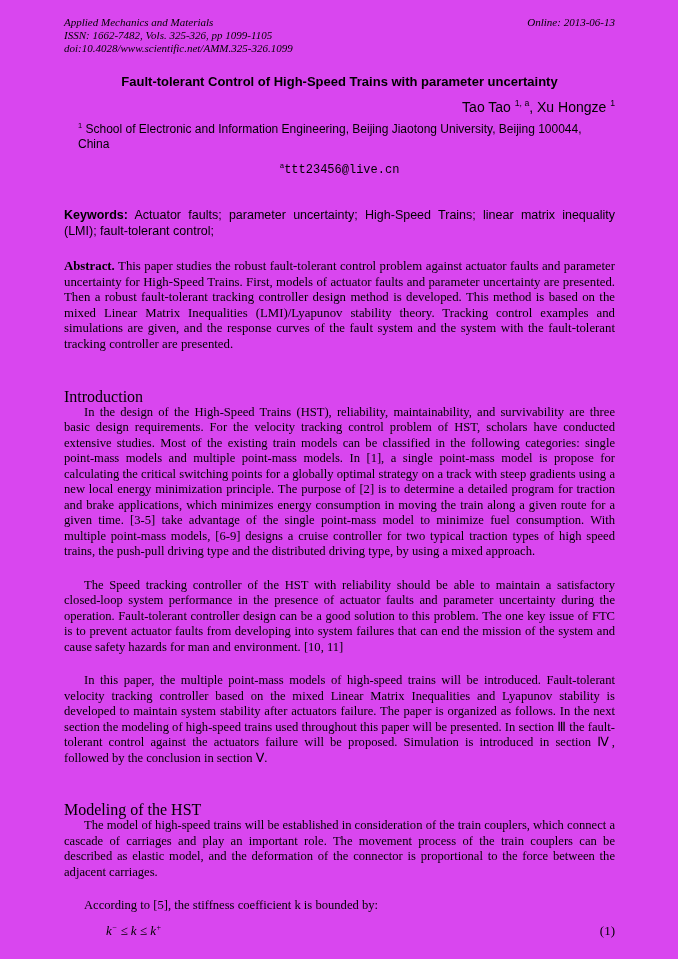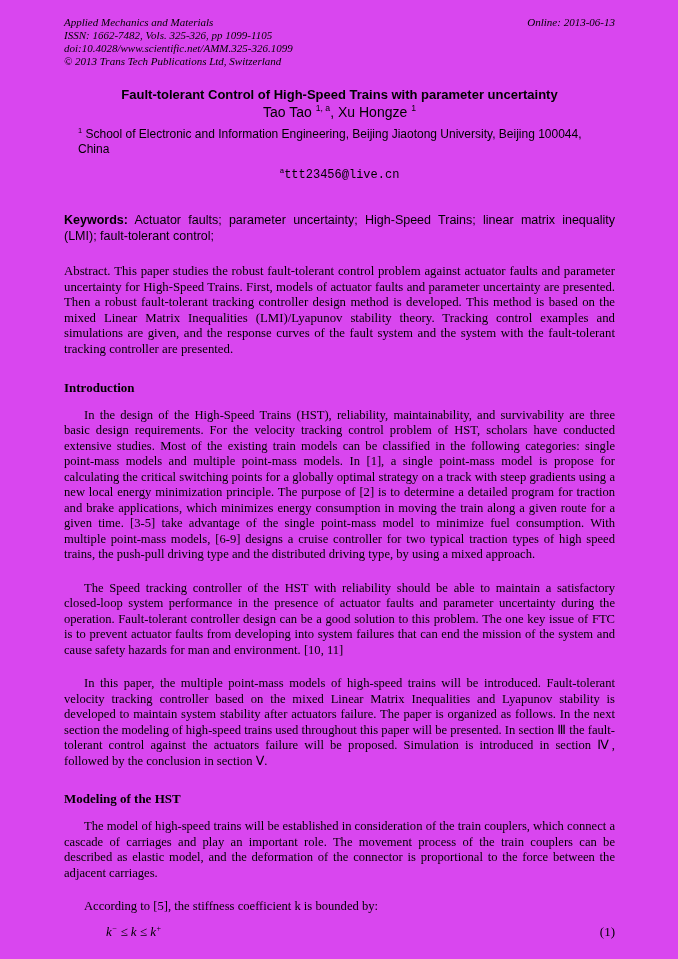--- a/index.html
+++ b/index.html
@@ -25,21 +25,21 @@
   .title {
     font-family: "Liberation Sans", sans-serif;
     font-size: 13px; font-weight: bold; line-height: 18px;
     text-align: center; margin-top: 18px;
   }
 
   sup { font-size: 0.62em; line-height: 0; }
 
   .authors {
     font-family: "Liberation Sans", sans-serif;
-    font-size: 14px; text-align: center; 
+    font-size: 14px; text-align: right; margin-top: 8px;
   }
 
   .affiliation {
     font-family: "Liberation Sans", sans-serif;
     font-size: 12px; line-height: 15px; 
     margin-top: 7px; padding: 0 14px;
   }
 
   .email {
     font-family: Liberation Mono, monospace;
@@ -50,51 +50,50 @@
     font-family: "Liberation Sans", sans-serif;
     font-size: 12.5px; line-height: 16px; text-align: justify;
     margin-top: 30px;
   }
   .keywords b { font-weight: bold; margin-top: 44px; }
 
   .abstract {
     font-size: 12.8px; line-height: 15.6px; text-align: justify;
     margin-top: 20px;
   }
-  .abstract b { font-weight: normal; }
+  .abstract b { font-weight: bold; }
 
   .sec-h {
-    font-size: 13px; font-weight: bold; margin-top: 22px; line-height: 16px;
+    font-size: 16px; font-weight: normal; margin-top: 36px; line-height: 16px;
   }
 
   .body-p {
     font-size: 12.6px; line-height: 15.5px; text-align: justify;
     text-indent: 20px; margin-top: 18px;
   }
-  .sec-h + .body-p { margin-top: 12px; }
+  .sec-h + .body-p { margin-top: 0; }
 
   .equation-row {
     display: flex; justify-content: space-between; align-items: baseline;
     margin-top: 9px; padding-left: 42px;
     font-size: 13px;
   }
   .eq { font-style: italic; }
   .eq-num { font-style: normal; }
 </style>
 </head>
 <body>
 
 <div class="page">
 
   <div class="header">
     <div class="header-left">
       <div>Applied Mechanics and Materials</div>
       <div>ISSN: 1662-7482, Vols. 325-326, pp 1099-1105</div>
       <div>doi:10.4028/www.scientific.net/AMM.325-326.1099</div>
-      <div>© 2013 Trans Tech Publications Ltd, Switzerland</div>
     </div>
     <div class="header-right">Online: 2013-06-13</div>
   </div>
 
   <h1 class="title">Fault-tolerant Control of High-Speed Trains with parameter uncertainty</h1>
 
   <div class="authors"><span>Tao Tao </span><sup>1, a</sup><span>, Xu Hongze </span><sup>1</sup></div>
 
   <div class="affiliation"><sup>1</sup><span> School of Electronic and Information Engineering, Beijing Jiaotong University, Beijing 100044, China</span></div>
 

